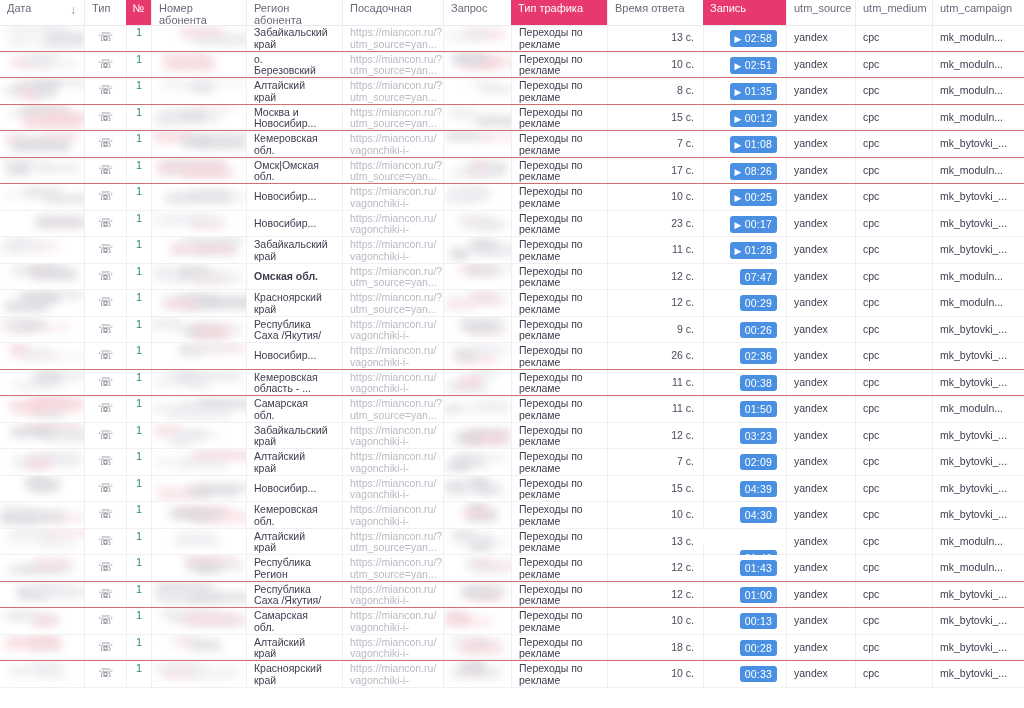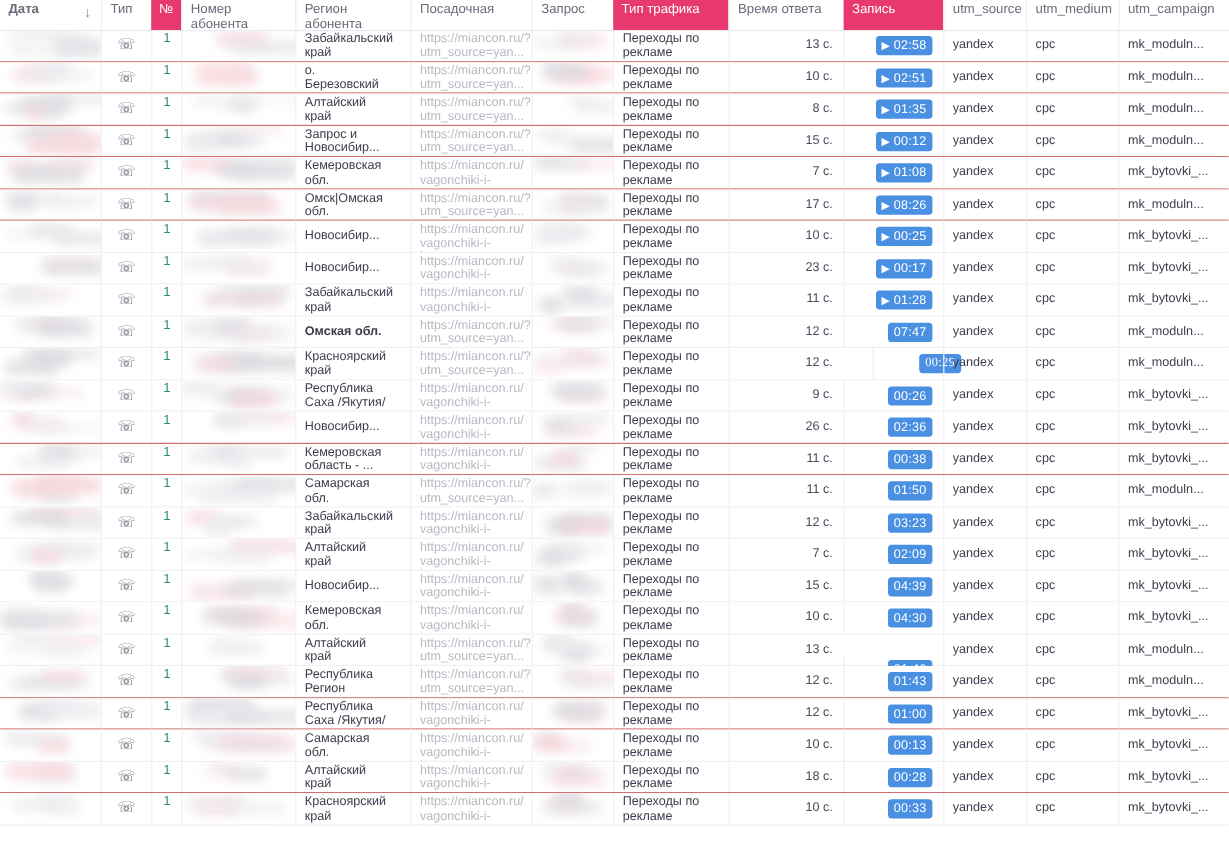--- a/index.html
+++ b/index.html
@@ -22,21 +22,21 @@
   .th{
     position:absolute;top:0;height:25px;
     box-sizing:border-box;
     padding:3px 6px 0 7px;
     font-size:11px;color:#6a6a7a;
     line-height:11.5px;
     white-space:normal;
     border-left:1px solid #ececed;
     overflow:hidden;
   }
-  .th.first{border-left:none;font-weight:bold;}
+  .th.first{border-left:none;}
   .th.pink{background:#e8396f;color:#ffffff;border-left:none;}
   .th.num{text-align:center;padding-left:0;padding-right:0;}
   .sortarrow{position:absolute;right:8px;top:4px;font-size:12px;color:#8d8d9b;line-height:12px;}
 
   
   .tbody{position:absolute;top:25px;left:0;width:1024px;}
   .row{position:relative;height:25.5px;background:#ffffff;}
   .row.sep{border-bottom:1px solid #d07070;}
   .row.thin{border-bottom:1px solid #f0f0f3;}
   .cell{
@@ -227,21 +227,21 @@
         </div>
         <div class="cell center" style="left: 126px; width: 25px;"><span class="green">1</span></div>
         <div class="blur" style="left: 151px; width: 95px;">
           <i style="background: rgb(217, 217, 222); left: 4px; top: 7px; width: 22px; height: 13px; opacity: 0.55;"></i>
           <i style="background: rgb(246, 215, 220); left: 44px; top: 0px; width: 41px; height: 5px; opacity: 0.76;"></i>
           <i style="background: rgb(235, 235, 239); left: 11px; top: 5px; width: 58px; height: 12px; opacity: 0.92;"></i>
           <i style="background: rgb(217, 217, 222); left: 28px; top: 6px; width: 26px; height: 10px; opacity: 0.76;"></i>
         </div>
         <div class="cell" style="left: 151px; width: 95px; background: transparent; pointer-events: none;"></div>
         <div class="cell" style="left: 246px; width: 96px; padding-top: 2px;">
-          <span class="l1">Запрос и</span>
+          <span class="l1">Москва и</span>
           <span class="l2">Новосибир...</span>
         </div>
         <div class="cell" style="left: 342px; width: 101px; padding-top: 2px;">
           <span class="url l1">https://miancon.ru/?</span>
           <span class="url l2">utm_source=yan...</span>
         </div>
         <div class="blur" style="left: 443px; width: 68px;">
           <i style="background: rgb(235, 235, 239); left: 6px; top: 3px; width: 25px; height: 9px; opacity: 0.94;"></i>
           <i style="background: rgb(217, 217, 222); left: 33px; top: 11px; width: 46px; height: 10px; opacity: 0.85;"></i>
           <i style="background: rgb(235, 235, 239); left: 17px; top: 11px; width: 37px; height: 5px; opacity: 0.63;"></i>
@@ -552,21 +552,21 @@
           <i style="background: rgb(246, 215, 220); left: 2px; top: 11px; width: 30px; height: 8px; opacity: 0.71;"></i>
           <i style="background: rgb(235, 235, 239); left: 32px; top: 5px; width: 34px; height: 5px; opacity: 0.75;"></i>
           <i style="background: rgb(246, 215, 220); left: 33px; top: 8px; width: 30px; height: 6px; opacity: 0.73;"></i>
         </div>
         <div class="cell" style="left: 443px; width: 68px; background: transparent; pointer-events: none;"></div>
         <div class="cell" style="left: 511px; width: 96px;">
           <span class="l1">Переходы по</span>
           <span class="l2">рекламе</span>
         </div>
         <div class="cell right" style="left: 607px; width: 96px; padding-top: 7px;"><span class="muted">12 с.</span></div>
-        <div class="cell right" style="left: 727px; width: 83px; padding-top: 5px; font-family: Liberation Serif, serif;"><span class="rec"><span>00:29</span></span></div>
+        <div class="cell right" style="left: 703px; width: 83px; padding-top: 5px;"><span class="rec"><span>00:29</span></span></div>
         <div class="cell" style="left: 786px; width: 69px; padding-top: 7px;"><span>yandex</span></div>
         <div class="cell" style="left: 855px; width: 77px; padding-top: 7px;"><span>cpc</span></div>
         <div class="cell" style="left: 932px; width: 92px; padding-top: 7px;"><span>mk_moduln...</span></div>
       </div>
       <div class="row thin">
         <div class="blur" style="left: 0px; width: 84px;">
           <i style="background: rgb(246, 215, 220); left: 4px; top: 7px; width: 24px; height: 8px; opacity: 0.68;"></i>
           <i style="background: rgb(246, 215, 220); left: 21px; top: 7px; width: 49px; height: 6px; opacity: 0.59;"></i>
           <i style="background: rgb(217, 217, 222); left: 13px; top: 3px; width: 32px; height: 11px; opacity: 0.81;"></i>
           <i style="background: rgb(235, 235, 239); left: 5px; top: 1px; width: 25px; height: 6px; opacity: 0.7;"></i>

